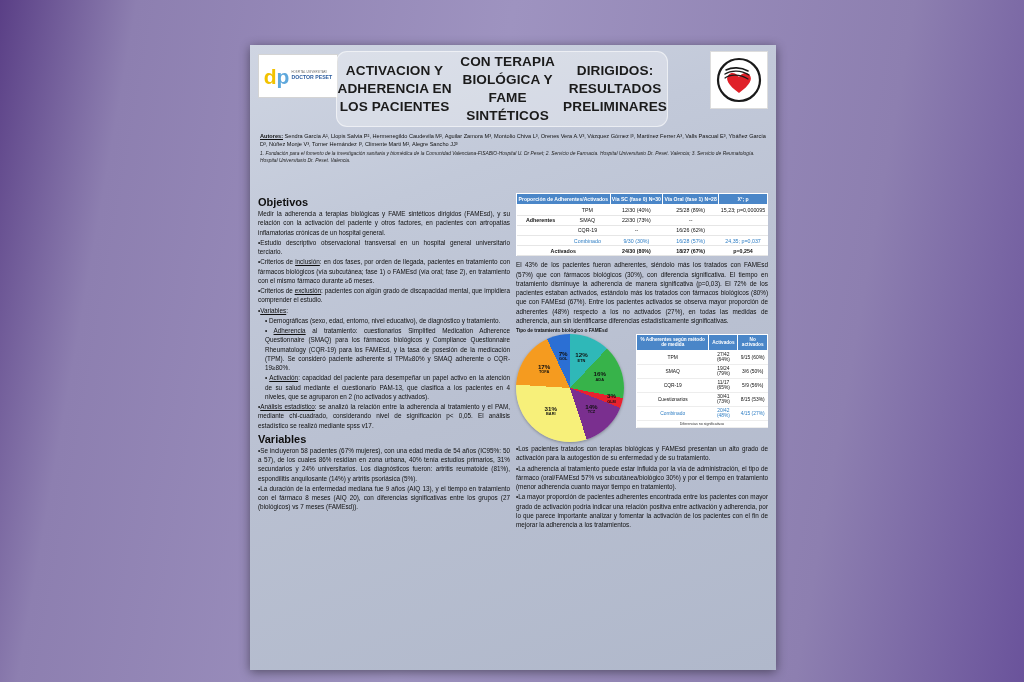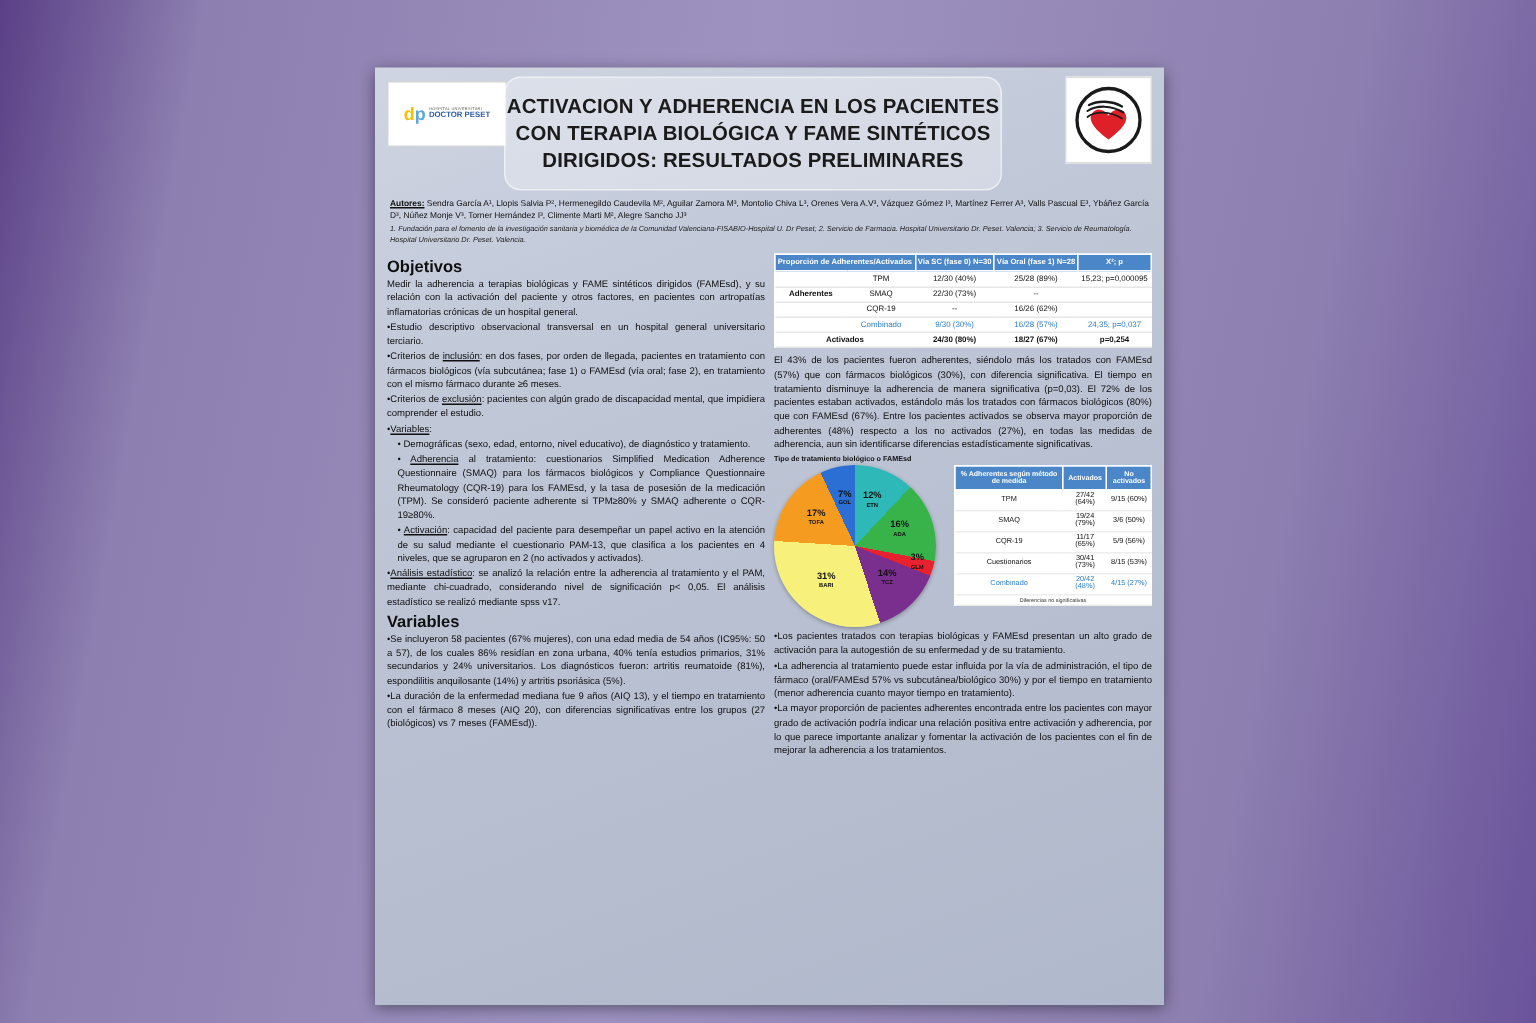--- a/index.html
+++ b/index.html
@@ -18,48 +18,48 @@
     box-shadow:0 2px 10px rgba(0,0,0,.45);
     overflow:hidden;
   }
   
   .hdr{position:relative;height:92px;}
   .logo-left{
     position:absolute;left:8px;top:9px;width:78px;height:42px;background:#ffffff;
     border:1px solid #d4d4d4;display:flex;align-items:center;justify-content:center;
   }
   .logo-left .mark{display:flex;align-items:center;gap:2px;}
-  .logo-left .dp{font-weight:bold;font-size:12px;color:#f2c200;line-height:1;}
+  .logo-left .dp{font-weight:bold;font-size:21px;color:#f2c200;line-height:1;}
   .logo-left .dp .c{color:#5fa8dc;}
   .logo-left .txt{line-height:1.05;}
   .logo-left .t1{font-size:2.6px;color:#5a5a5a;letter-spacing:.2px;white-space:nowrap;}
   .logo-left .t2{font-size:5.2px;color:#2f5fa0;font-weight:bold;white-space:nowrap;}
   .title-box{
     position:absolute;left:86px;top:6px;width:330px;height:74px;
     background:rgba(255,255,255,.30);
     border:1px solid rgba(255,255,255,.55);
     border-radius:11px;
-    display:flex;flex-direction:column;align-items:center;justify-content:center;
+    display:flex;flex-direction:row;align-items:center;justify-content:center;
   }
   .title-box .tl{
     font-size:13.6px;font-weight:bold;color:#1b1b1b;letter-spacing:.1px;line-height:1.33;
     text-align:center;
   }
   .logo-right{
     position:absolute;right:8px;top:6px;width:56px;height:56px;background:#fff;
     border:1px solid #ddd;display:flex;align-items:center;justify-content:center;
   }
   .heart-wrap{position:relative;width:46px;height:46px;}
   
   .authors{padding:0 10px 0 10px;margin-top:-4px;}
   .authors .a1{font-size:5.6px;color:#111;line-height:1.42;}
   .authors .lbl{text-decoration:underline;font-weight:bold;}
   .authors .aff{font-size:4.9px;color:#222;font-style:italic;line-height:1.45;margin-top:1px;}
   
-  .cols{display:flex;gap:0;padding:5px 8px 0 8px;}
+  .cols{display:flex;gap:0;padding:5px 8px 0 8px;margin-top:24px;}
   .colL{width:258px;padding-right:6px;}
   .colR{width:252px;}
   h2.sec{
     font-size:11px;font-weight:bold;color:#0f0f0f;margin:3px 0 1px 0;
     font-family:"Liberation Sans", sans-serif;
   }
   p.t{
     font-size:6.35px;line-height:1.46;color:#101010;margin:0 0 1px 0;
     text-align:justify;
   }

